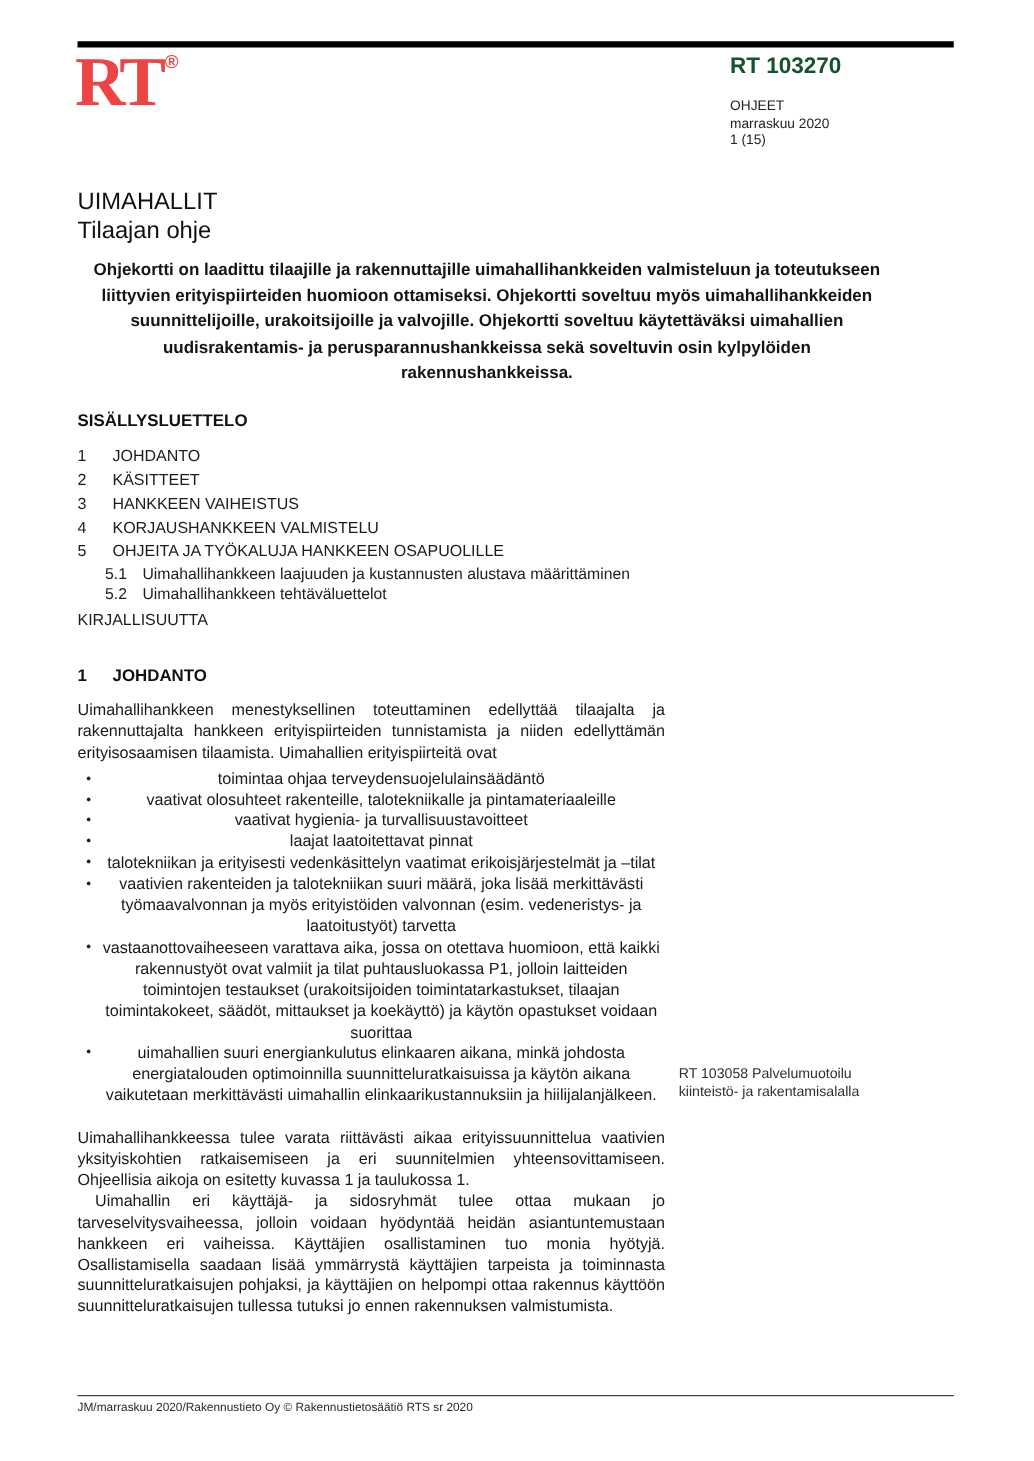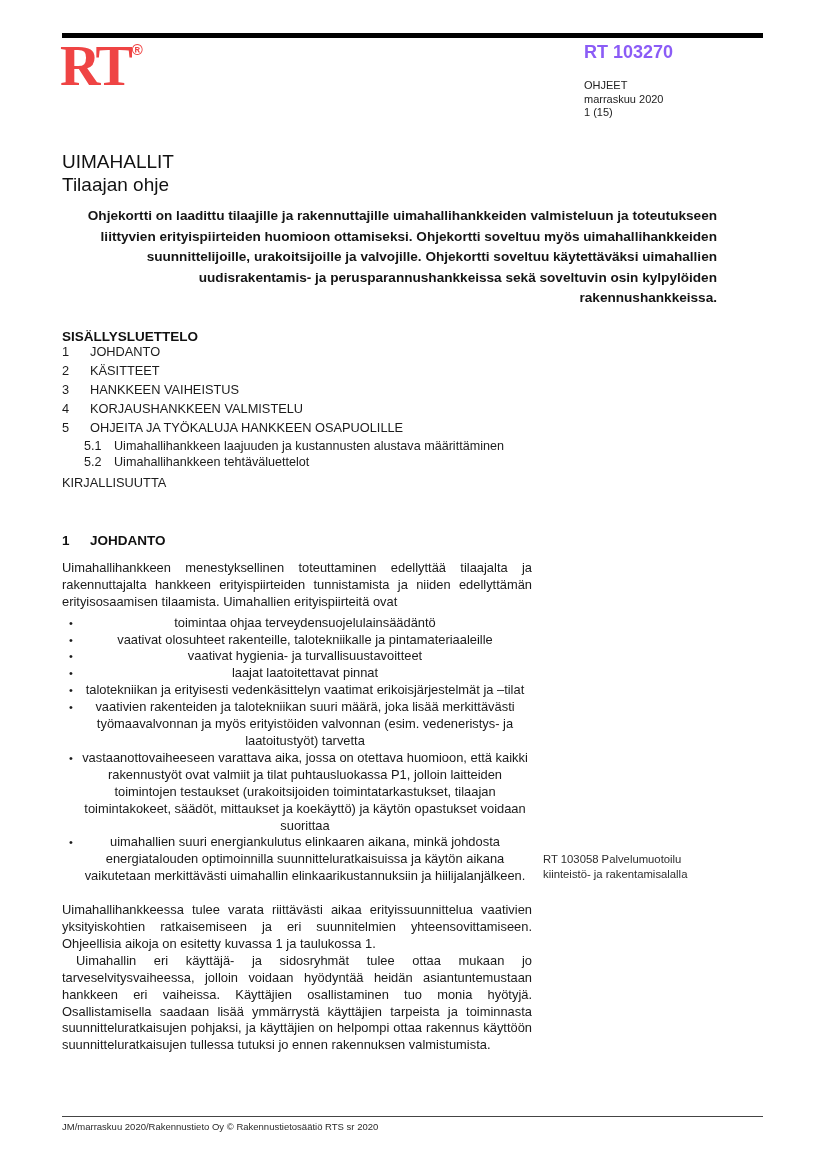--- a/index.html
+++ b/index.html
@@ -37,21 +37,21 @@
     vertical-align: 30px;
     margin-left: 2px;
     font-family: "Liberation Sans", sans-serif;
     font-weight: bold;
   }
   .doc-number {
     position: absolute;
     left: 584px; top: 42px;
     font-size: 18px;
     font-weight: bold;
-    color: #8b5cf6;
+    color: #14532d;
   }
   .doc-meta {
     position: absolute;
     left: 584px; top: 79px;
     font-size: 11px;
     line-height: 13.5px;
     color: #222;
   }
 
   
@@ -66,33 +66,33 @@
 
   
   .lead {
     position: absolute;
     left: 62px; top: 206px;
     width: 655px;
     font-size: 13.6px;
     font-weight: bold;
     line-height: 20.5px;
     color: #151515;
-    text-align: right;
+    text-align: center;
   }
 
   
   .toc {
     position: absolute;
     left: 62px; top: 329px;
     width: 480px;
   }
   .toc-heading {
     font-size: 13.5px;
     font-weight: bold;
-    margin-bottom: 0;
+    margin-bottom: 13px;
     color: #111;
   }
   .toc-row { display: flex; font-size: 12.8px; height: 19px; align-items: flex-start; }
   .toc-row .num { width: 28px; flex: none; }
   .toc-row.sub { height: 15.5px; font-size: 12.6px; padding-left: 22px; }
   .toc-row.sub .num { width: 30px; }
   .toc-kirjallisuutta { font-size: 12.8px; margin-top: 5px; }
 
   
   .body-col {

